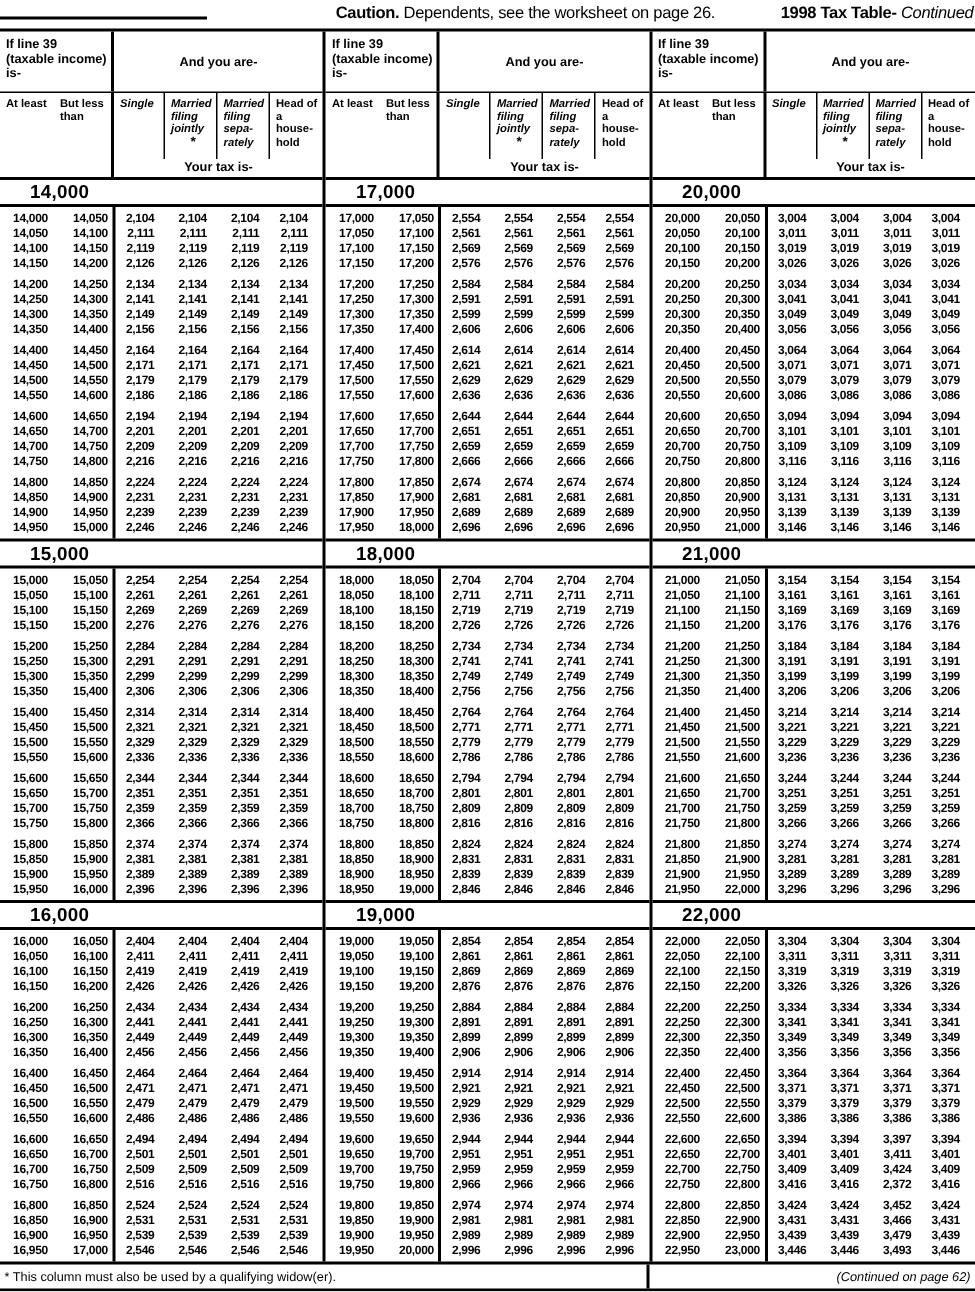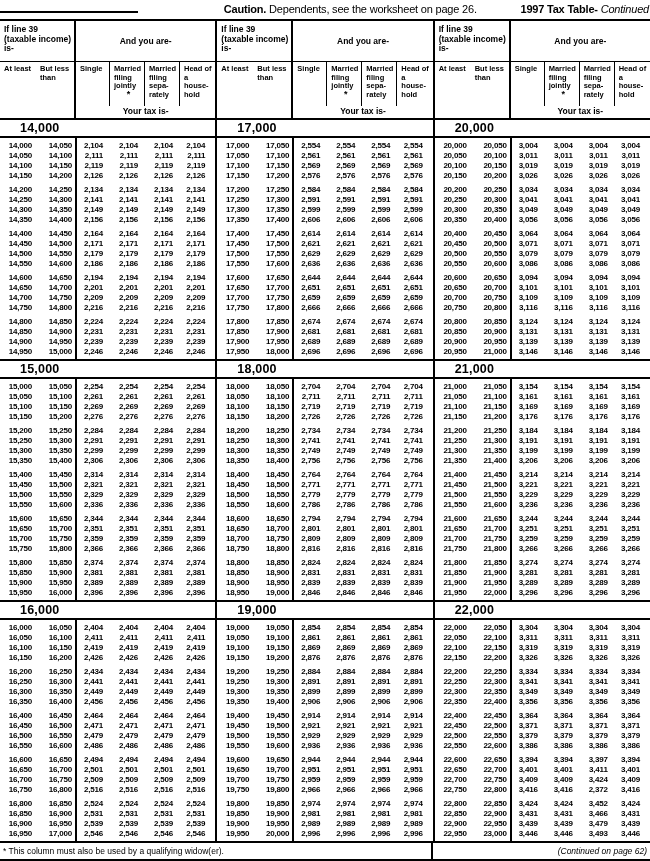--- a/index.html
+++ b/index.html
@@ -19,21 +19,21 @@
   .gdiv{border-left:2px solid #000;}
   
   .g-head{display:grid;grid-template-columns:76px 1fr;height:40px;border-bottom:1px solid #000;}
   .g-income{box-sizing:border-box;border-right:2px solid #000;padding:4px 2px 0 4px;
             font-size:8.5px;font-weight:bold;line-height:9.5px;}
   .g-andyou{display:flex;align-items:center;justify-content:center;font-size:8.5px;font-weight:bold;}
   .grid6{display:grid;grid-template-columns:36px 40px 34px 35px 35px 1fr;}
   .g-sub{height:44px;}
   .gc{box-sizing:border-box;padding:3px 1px 0 4px;font-size:7.5px;font-weight:bold;line-height:8.5px;}
   .b-strong{border-right:2px solid #000;}
-  .b-thin{border-right:1px solid #000;}
+  .b-thin{border-right:1px solid #000;font-style:italic;}
   .ast{text-align:center;font-size:9px;line-height:6px;}
   .g-your{height:12px;}
   .yt-left{grid-column:1/3;box-sizing:border-box;border-right:2px solid #000;}
   .yt-right{grid-column:3/7;text-align:center;font-size:8.5px;font-weight:bold;line-height:11px;}
   
   .sec-title{box-sizing:border-box;height:20px;border-top:2px solid #000;border-bottom:2px solid #000;
              font-size:12.5px;font-weight:bold;line-height:16px;padding-left:20px;letter-spacing:0.2px;}
   .sec-body{position:relative;padding:3px 0 2px 0;}
   .sec-body::before{content:"";position:absolute;left:75px;top:0;bottom:0;width:2px;background:#000;}
   .block{margin-bottom:4px;}
@@ -51,21 +51,21 @@
 <body>
 
 <div class="page">
 
   <div class="caption">
     <div class="cap-rule"></div>
     <div class="cap-text">
       <span class="cap-b">Caution.</span>
       <span>Dependents, see the worksheet on page 26.</span>
       <span class="cap-gap"></span>
-      <span class="cap-b">1997 Tax Table-</span>
+      <span class="cap-b">1998 Tax Table-</span>
       <span class="cap-i">Continued</span>
     </div>
   </div>
 
   <div class="tbl">
     <div class="groups">
   <div class="group">
     <div class="g-head">
       <div class="g-income">If line 39 (taxable income) is-</div>
       <div class="g-andyou">And you are-</div>

